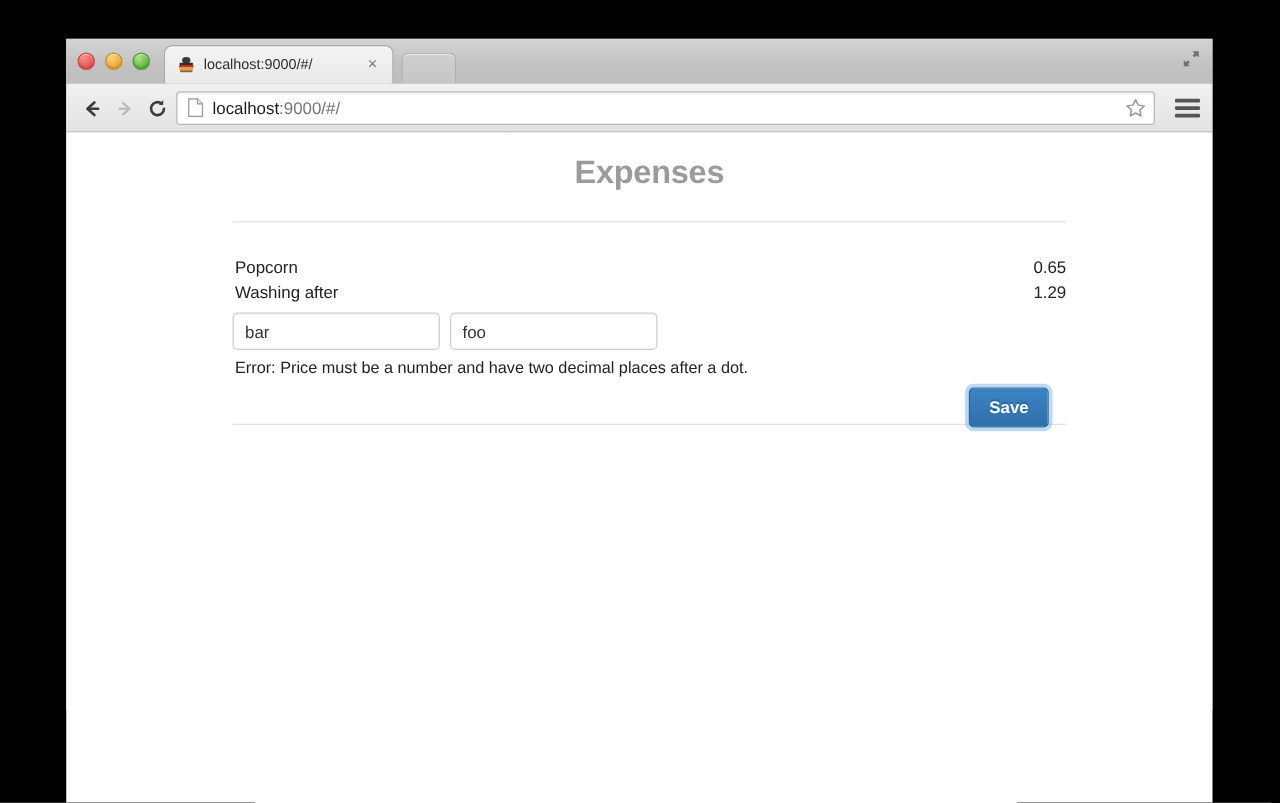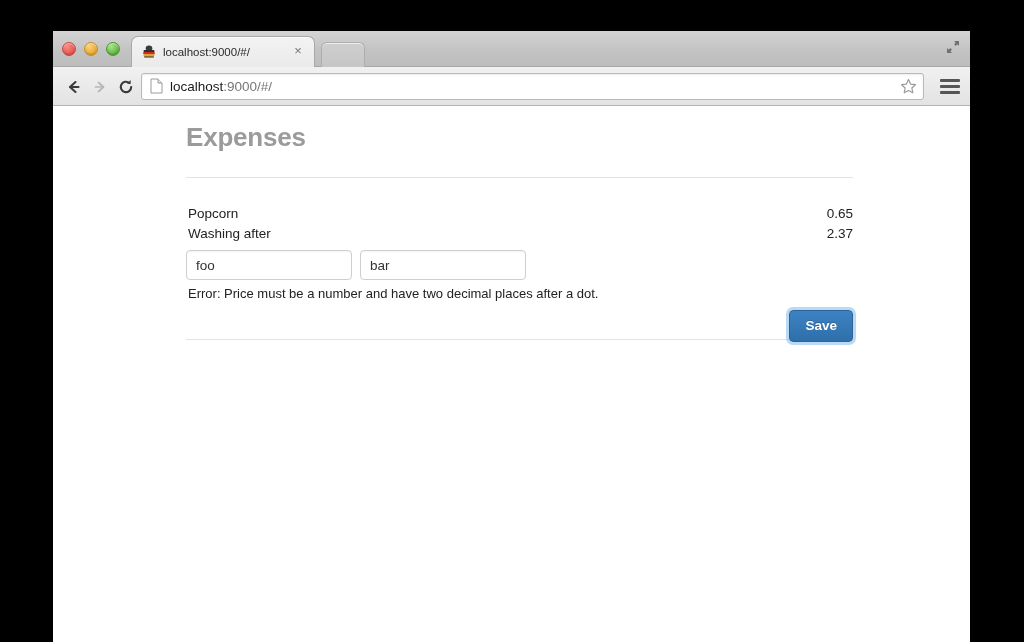--- a/index.html
+++ b/index.html
@@ -208,20 +208,21 @@
     width: 667px;
   }
 
   .page-title {
     margin: 0;
     font-size: 26px;
     font-weight: bold;
     color: #9b9b9b;
     letter-spacing: -0.2px;
     line-height: 30px;
+    text-align: center;
   }
 
   .divider {
     height: 0;
     border-top: 1px solid #e3e3e3;
     margin: 0;
   }
   .divider-top { margin-top: 25px; }
 
   .expense-list {
@@ -276,21 +277,21 @@
     margin-top: 4px;
   }
   .divider-bottom {
     position: absolute;
     left: 0;
     right: 0;
     top: 32px;
   }
   .save-button {
     position: absolute;
-    right: 0;
+    right: 14px;
     top: 3px;
     padding: 7px 15px 8px;
     font-size: 13.5px;
     font-weight: bold;
     font-family: "Liberation Sans", sans-serif;
     color: #ffffff;
     background: linear-gradient(to bottom, #3c83c4 0%, #2f6fa9 100%);
     border: 1px solid #2a6496;
     border-radius: 4px;
     cursor: pointer;
@@ -391,27 +392,27 @@
 
         <div class="divider divider-top"></div>
 
         <ul class="expense-list">
           <li class="expense-row">
             <span class="expense-name">Popcorn</span>
             <span class="expense-price">0.65</span>
           </li>
           <li class="expense-row">
             <span class="expense-name">Washing after</span>
-            <span class="expense-price">2.37</span>
+            <span class="expense-price">1.29</span>
           </li>
         </ul>
 
         <div class="form-row">
+          <input class="text-input" type="text" value="bar" style="">
           <input class="text-input" type="text" value="foo" style="">
-          <input class="text-input" type="text" value="bar" style="">
         </div>
 
         <div class="error-msg">Error: Price must be a number and have two decimal places after a dot.</div>
 
         <div class="action-row">
           <div class="divider divider-bottom"></div>
           <button class="save-button">Save</button>
         </div>
 
       </div>

